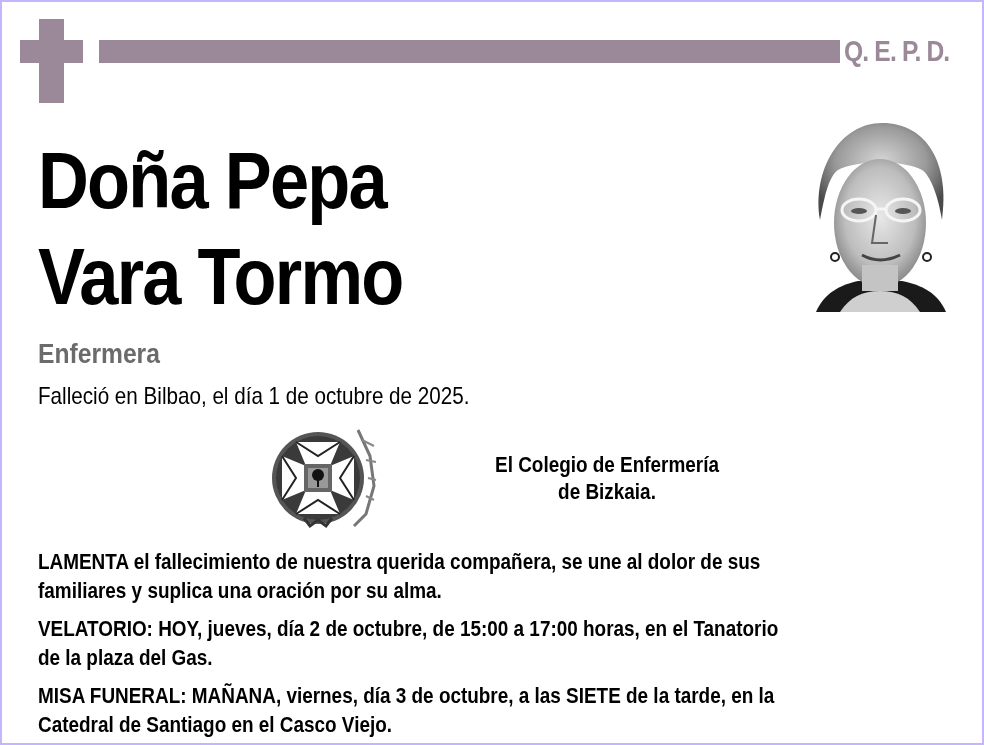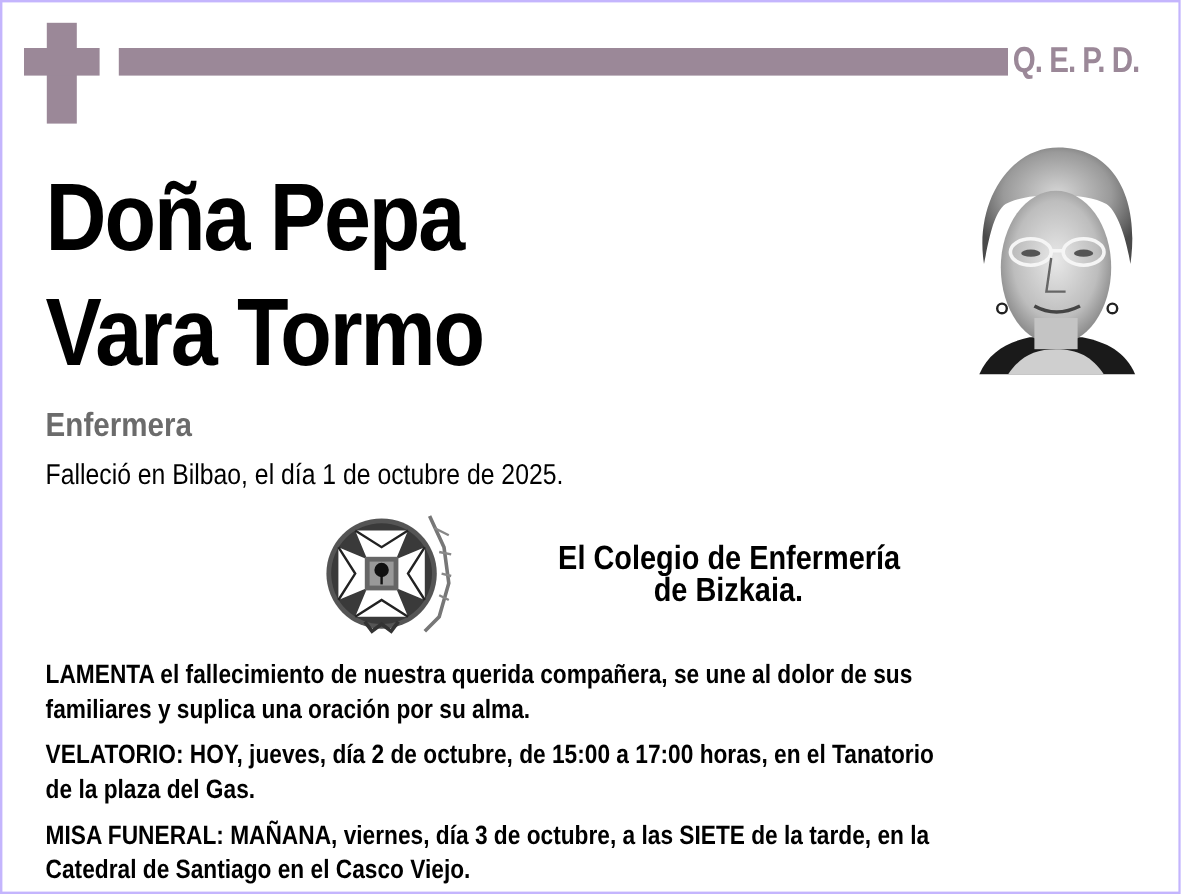--- a/index.html
+++ b/index.html
@@ -16,21 +16,21 @@
   .name { position: absolute; left: 36px; top: 131px; font-size: 80px; font-weight: bold;
           line-height: 96px; letter-spacing: -2px; transform: scaleX(0.88); transform-origin: left top;
           white-space: nowrap; }
   .photo { position: absolute; left: 808px; top: 113px; width: 140px; height: 197px; }
   .profession { position: absolute; left: 36px; top: 336px; font-size: 28px; font-weight: bold;
                 color: #6b6b6b; transform: scaleX(0.88); transform-origin: left top; white-space: nowrap; }
   .death { position: absolute; left: 36px; top: 380px; font-size: 24px; color: #000;
            transform: scaleX(0.86); transform-origin: left top; white-space: nowrap; }
   .emblem { position: absolute; left: 264px; top: 424px; width: 112px; height: 108px; }
   .org { position: absolute; left: 440px; top: 449px; width: 330px; text-align: center;
-         font-size: 28px; font-weight: bold; line-height: 27px; }
+         font-size: 22px; font-weight: bold; line-height: 27px; }
   .org span { display: block; transform: scaleX(0.86); transform-origin: center top; white-space: nowrap; }
   .body-para { position: absolute; left: 36px; font-size: 22px; font-weight: bold; line-height: 29px;
                width: 1050px; transform: scaleX(0.86); transform-origin: left top; }
   .p1 { top: 545px; }
   .p2 { top: 612px; }
   .p3 { top: 679px; }
   .line { display: block; white-space: nowrap; }
 </style>
 </head>
 <body>

